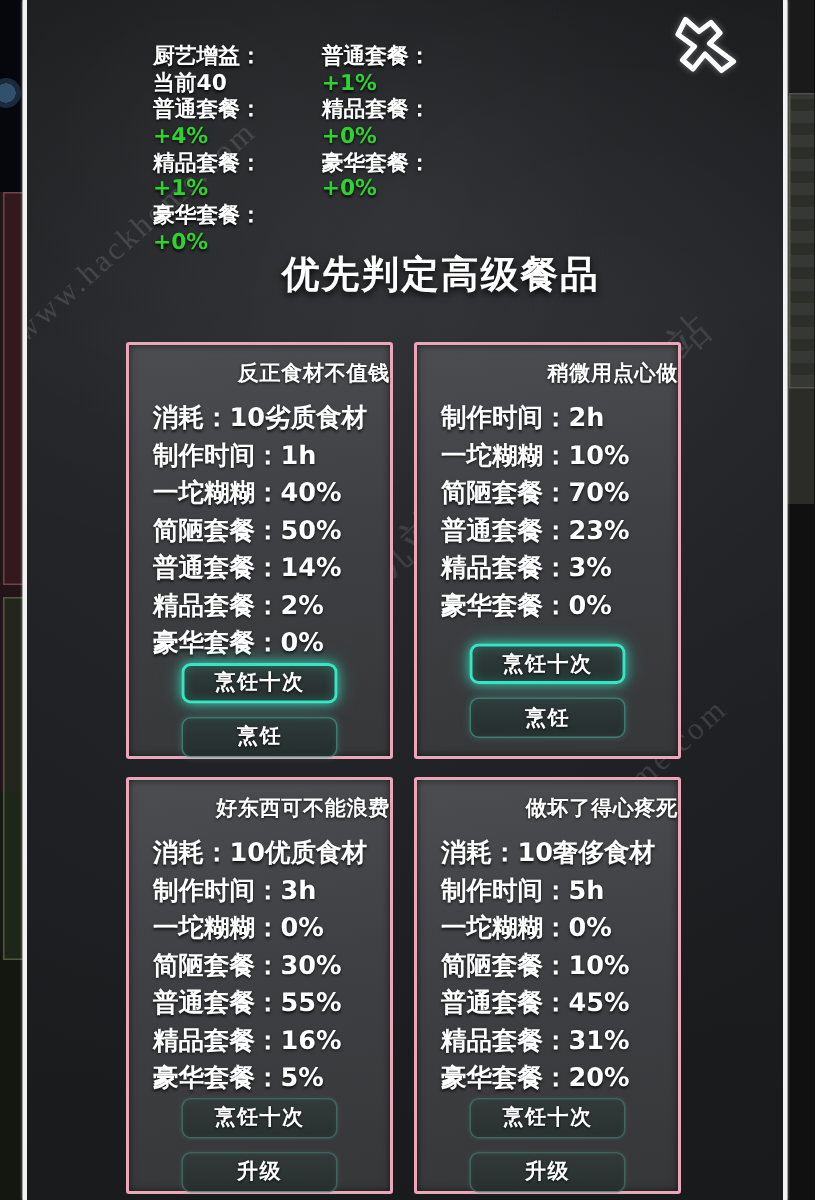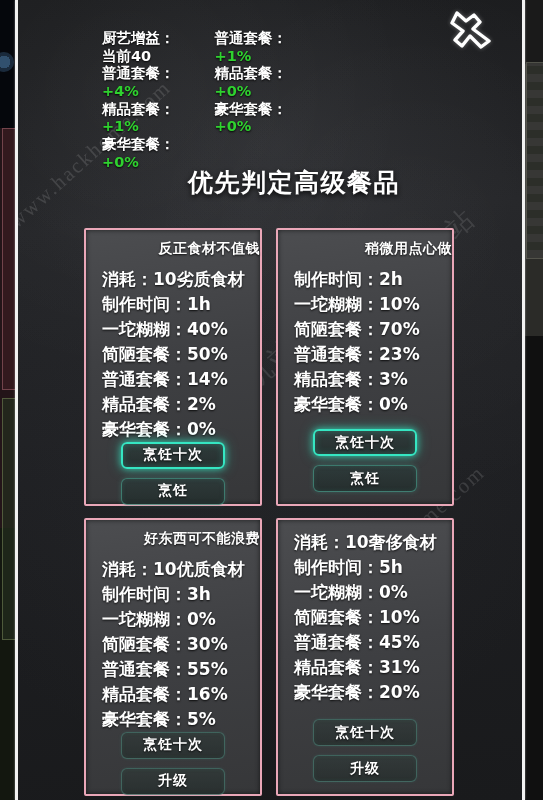--- a/index.html
+++ b/index.html
@@ -282,20 +282,21 @@
           <div class="stat">精品套餐：16%</div>
           <div class="stat">豪华套餐：5%</div>
         </div>
         <div class="card-actions">
           <div class="gbtn dim">烹饪十次</div>
           <div class="gbtn dim">升级</div>
         </div>
       </div>
 
       <div class="card">
+        <div class="card-title">做坏了得心疼死</div>
         <div class="card-stats">
           <div class="stat">消耗：10奢侈食材</div>
           <div class="stat">制作时间：5h</div>
           <div class="stat">一坨糊糊：0%</div>
           <div class="stat">简陋套餐：10%</div>
           <div class="stat">普通套餐：45%</div>
           <div class="stat">精品套餐：31%</div>
           <div class="stat">豪华套餐：20%</div>
         </div>
         <div class="card-actions">

